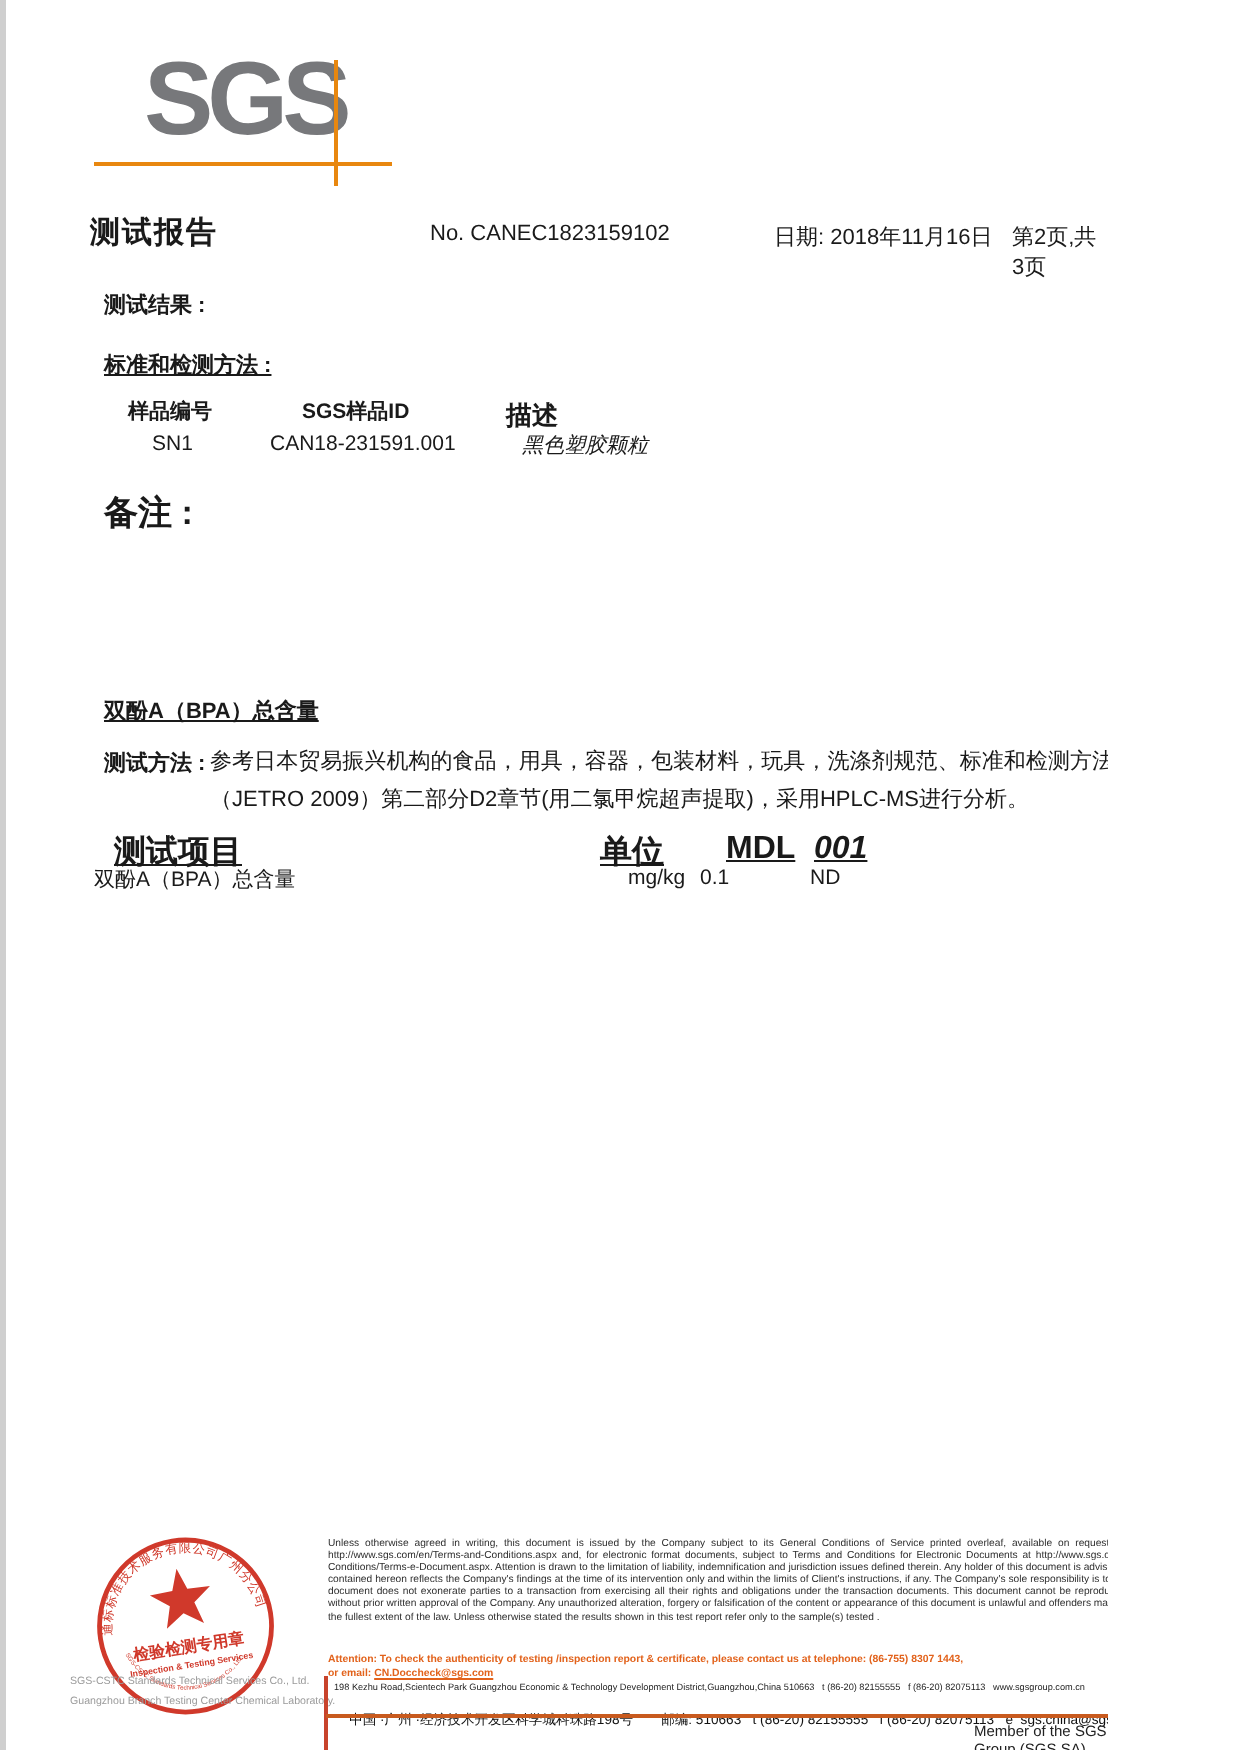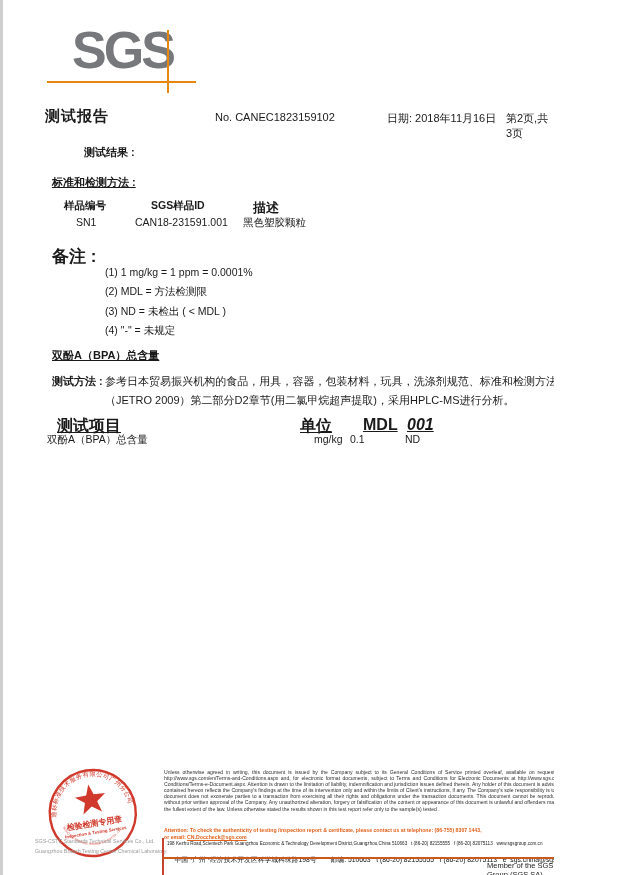--- a/index.html
+++ b/index.html
@@ -15,29 +15,29 @@
     color:#77787B;letter-spacing:-3px;line-height:1;}
   .logo-hline{position:absolute;left:47px;top:81px;width:149px;height:2px;background:#E8870F;}
   .logo-vline{position:absolute;left:167px;top:30px;width:2px;height:63px;background:#E8870F;}
 
   
   .hdr-title{position:absolute;left:45px;top:107px;font-size:15px;font-weight:bold;letter-spacing:1px;}
   .hdr-no{position:absolute;left:215px;top:111px;font-size:11px;}
   .hdr-date{position:absolute;left:387px;top:111px;font-size:11px;}
   .hdr-page{position:absolute;left:506px;top:111px;font-size:11px;}
 
-  .results-label{position:absolute;left:52px;top:145px;font-size:11px;font-weight:bold;margin-left:32px;}
+  .results-label{position:absolute;left:52px;top:145px;font-size:11px;font-weight:bold;}
   .sample-title{position:absolute;left:52px;top:175px;font-size:11px;font-weight:bold;text-decoration:underline;}
 
   .s-h1{position:absolute;left:64px;top:199px;font-size:10.5px;font-weight:bold;}
   .s-h2{position:absolute;left:151px;top:199px;font-size:10.5px;font-weight:bold;}
   .s-h3{position:absolute;left:253px;top:199px;font-size:13px;font-weight:bold;}
   .s-c1{position:absolute;left:76px;top:216px;font-size:10.5px;}
   .s-c2{position:absolute;left:135px;top:216px;font-size:10.5px;}
-  .s-c3{position:absolute;left:243px;top:216px;font-size:10.5px;}
+  .s-c3{position:absolute;left:261px;top:216px;font-size:10.5px;font-style:italic;}
 
   .notes-label{position:absolute;left:52px;top:245px;font-size:17px;font-weight:bold;}
   .notes{position:absolute;left:105px;top:263px;font-size:10.5px;}
   .notes div{line-height:19.3px;}
 
   .bpa-title{position:absolute;left:52px;top:348px;font-size:11px;font-weight:bold;text-decoration:underline;}
   .method-label{position:absolute;left:52px;top:374px;font-size:11px;font-weight:bold;}
   .method-text{position:absolute;left:105px;top:372px;width:452px;font-size:11px;line-height:19px;text-align:justify;}
 
   .t-h{font-size:16px;font-weight:bold;text-decoration:underline;position:absolute;top:416px;}
@@ -84,26 +84,20 @@
   <div class="sample-title">标准和检测方法 :</div>
 
   <span class="s-h1">样品编号</span>
   <span class="s-h2">SGS样品ID</span>
   <span class="s-h3">描述</span>
   <span class="s-c1">SN1</span>
   <span class="s-c2">CAN18-231591.001</span>
   <span class="s-c3">黑色塑胶颗粒</span>
 
   <div class="notes-label">备注 :</div>
-  <div class="notes">
-    <div>(1) 1 mg/kg = 1 ppm = 0.0001%</div>
-    <div>(2) MDL = 方法检测限</div>
-    <div>(3) ND = 未检出 ( &lt; MDL )</div>
-    <div>(4) "-" = 未规定</div>
-  </div>
 
   <div class="bpa-title">双酚A（BPA）总含量</div>
   <div class="method-label">测试方法 :</div>
   <div class="method-text">参考日本贸易振兴机构的食品，用具，容器，包装材料，玩具，洗涤剂规范、标准和检测方法（JETRO 2009）第二部分D2章节(用二氯甲烷超声提取)，采用HPLC-MS进行分析。</div>
 
   <span class="t-h t-h1">测试项目</span>
   <span class="t-h t-h2">单位</span>
   <span class="t-h t-h3">MDL</span>
   <span class="t-h t-h4">001</span>
   <span class="t-c t-c1">双酚A（BPA）总含量</span>

